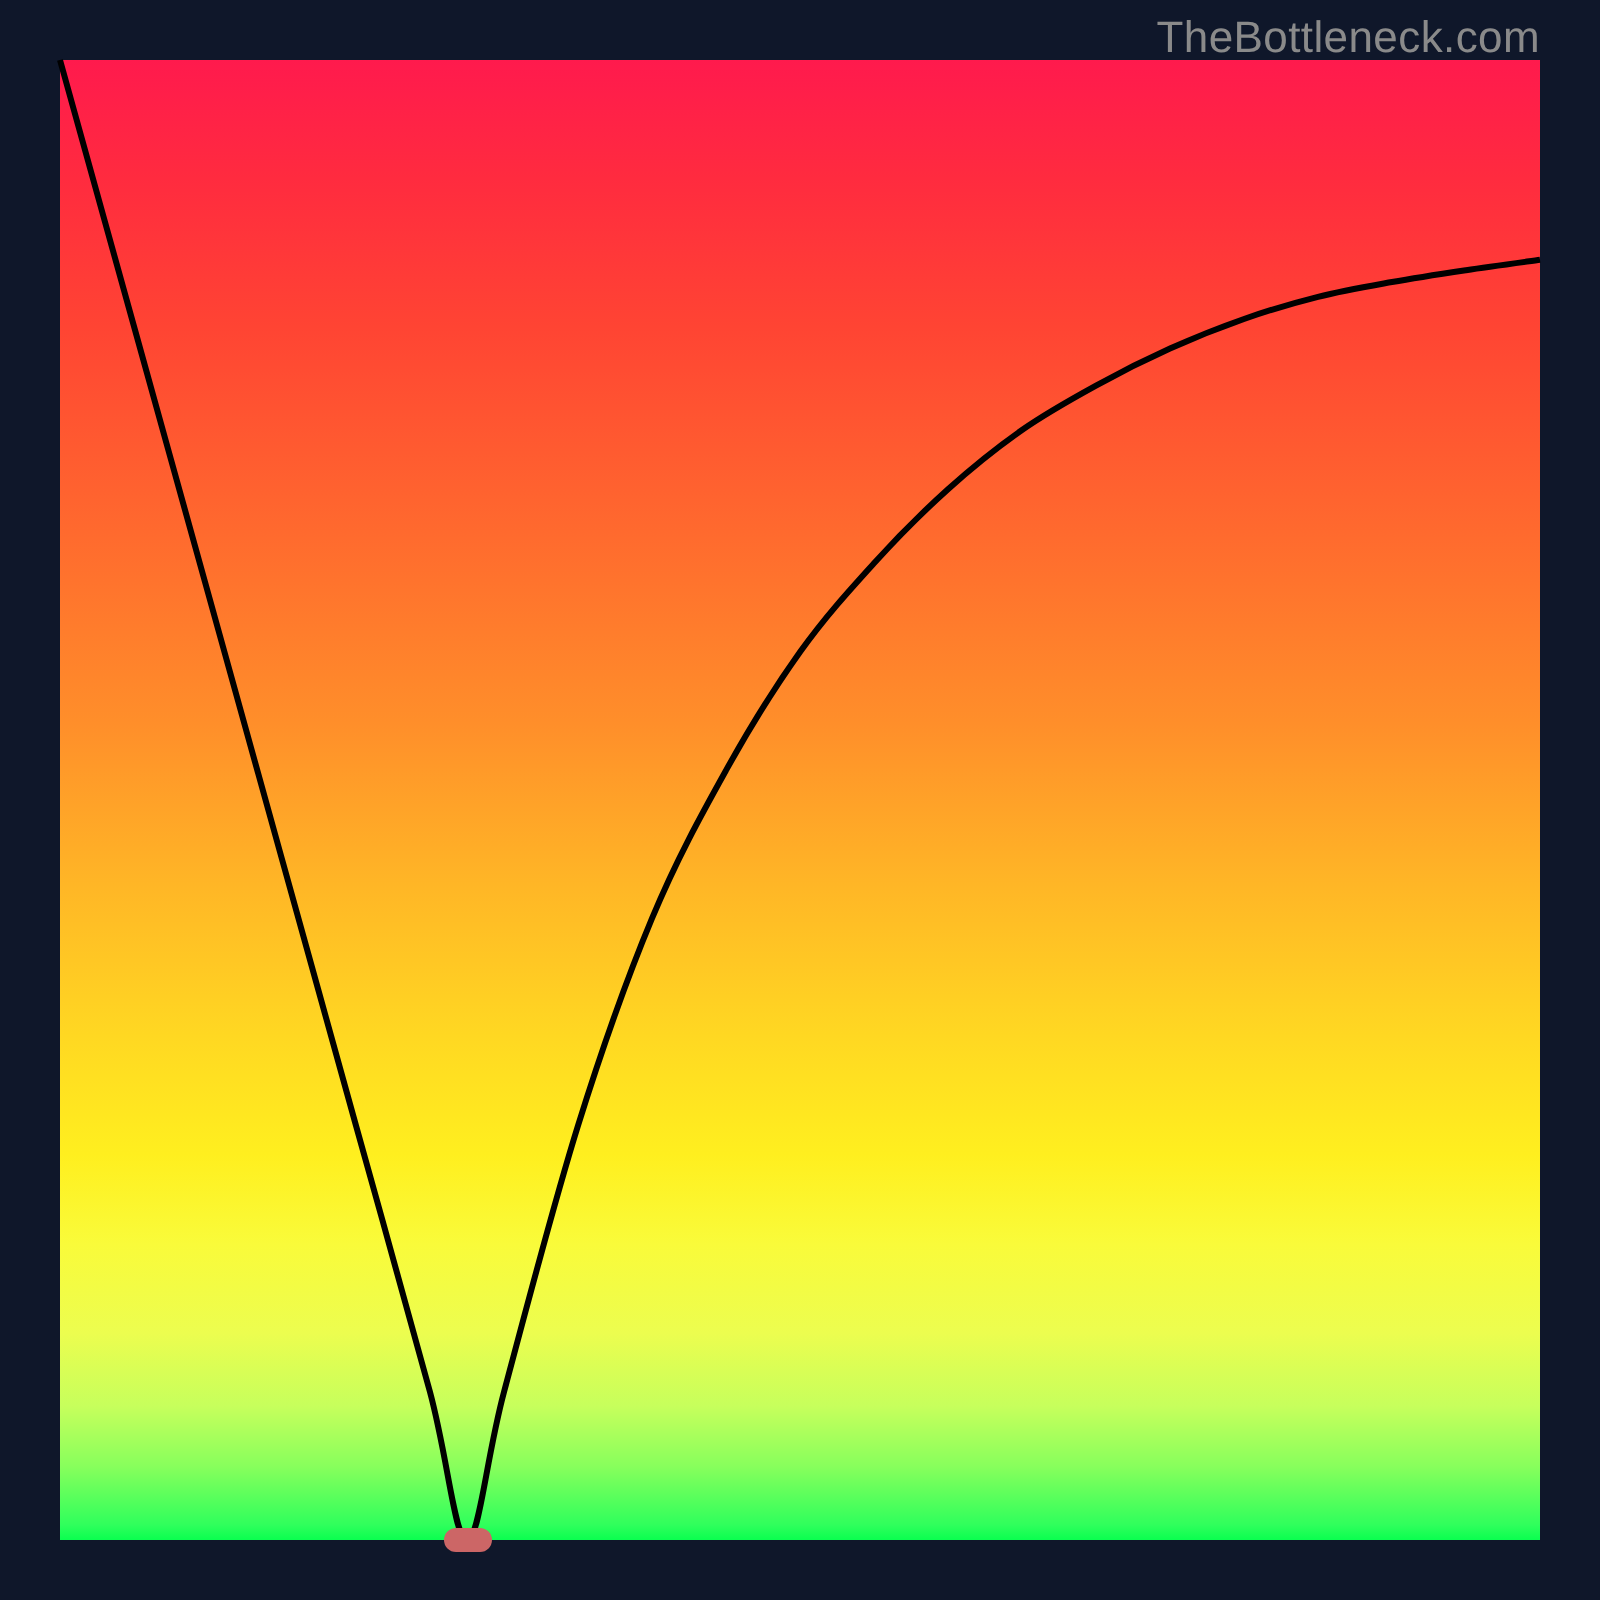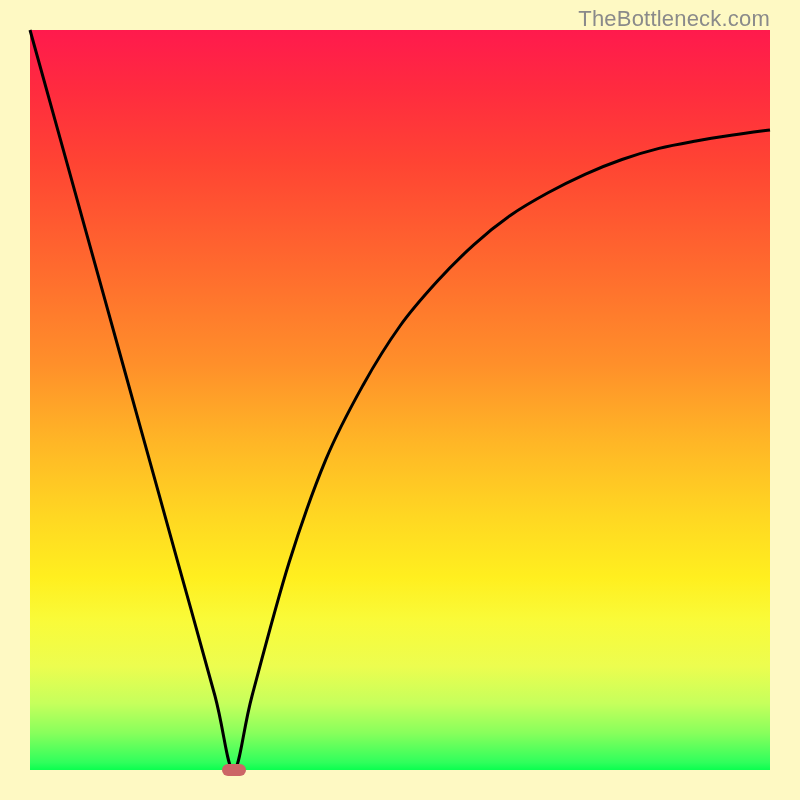--- a/index.html
+++ b/index.html
@@ -10,21 +10,21 @@
     background: #000;
     overflow: hidden;
     font-family: Arial, Helvetica, sans-serif;
   }
   .frame {
     position: absolute;
     left: 0;
     top: 0;
     width: 800px;
     height: 800px;
-    background: #fef9c3;
+    background: #0f172a;
   }
   .plot-area {
     position: absolute;
     left: 30px;
     top: 30px;
     width: 740px;
     height: 740px;
     
     background: linear-gradient(to bottom,
       #ff1a4d 0%,

